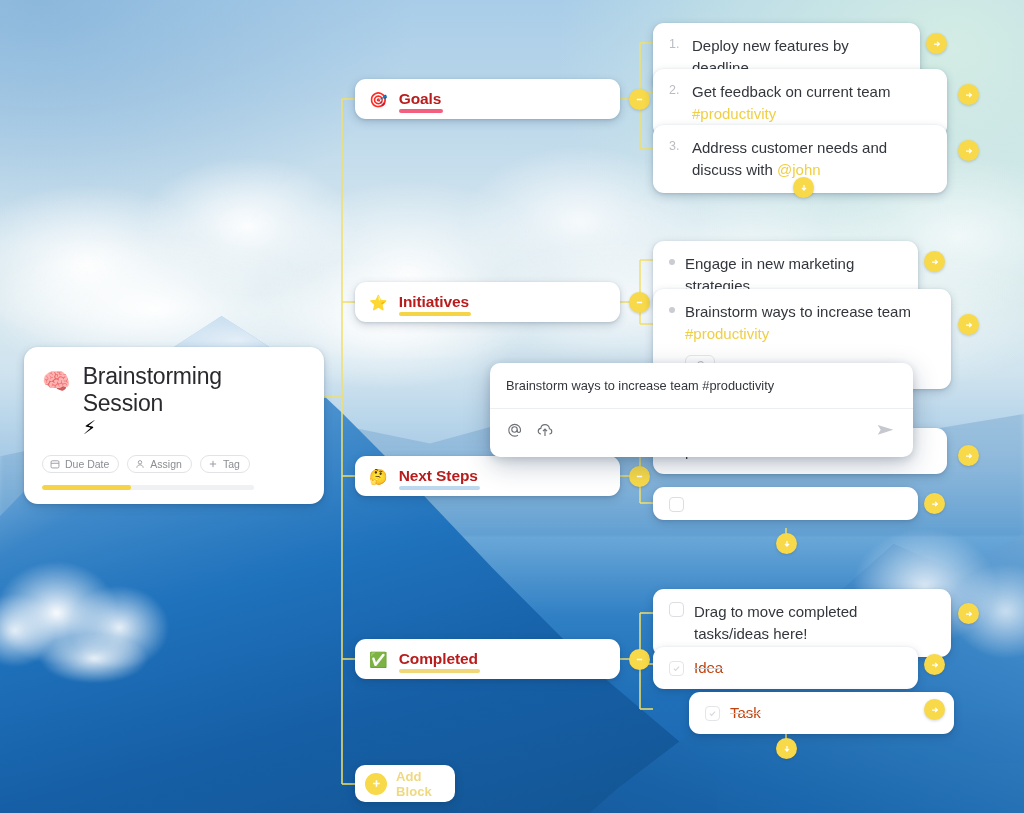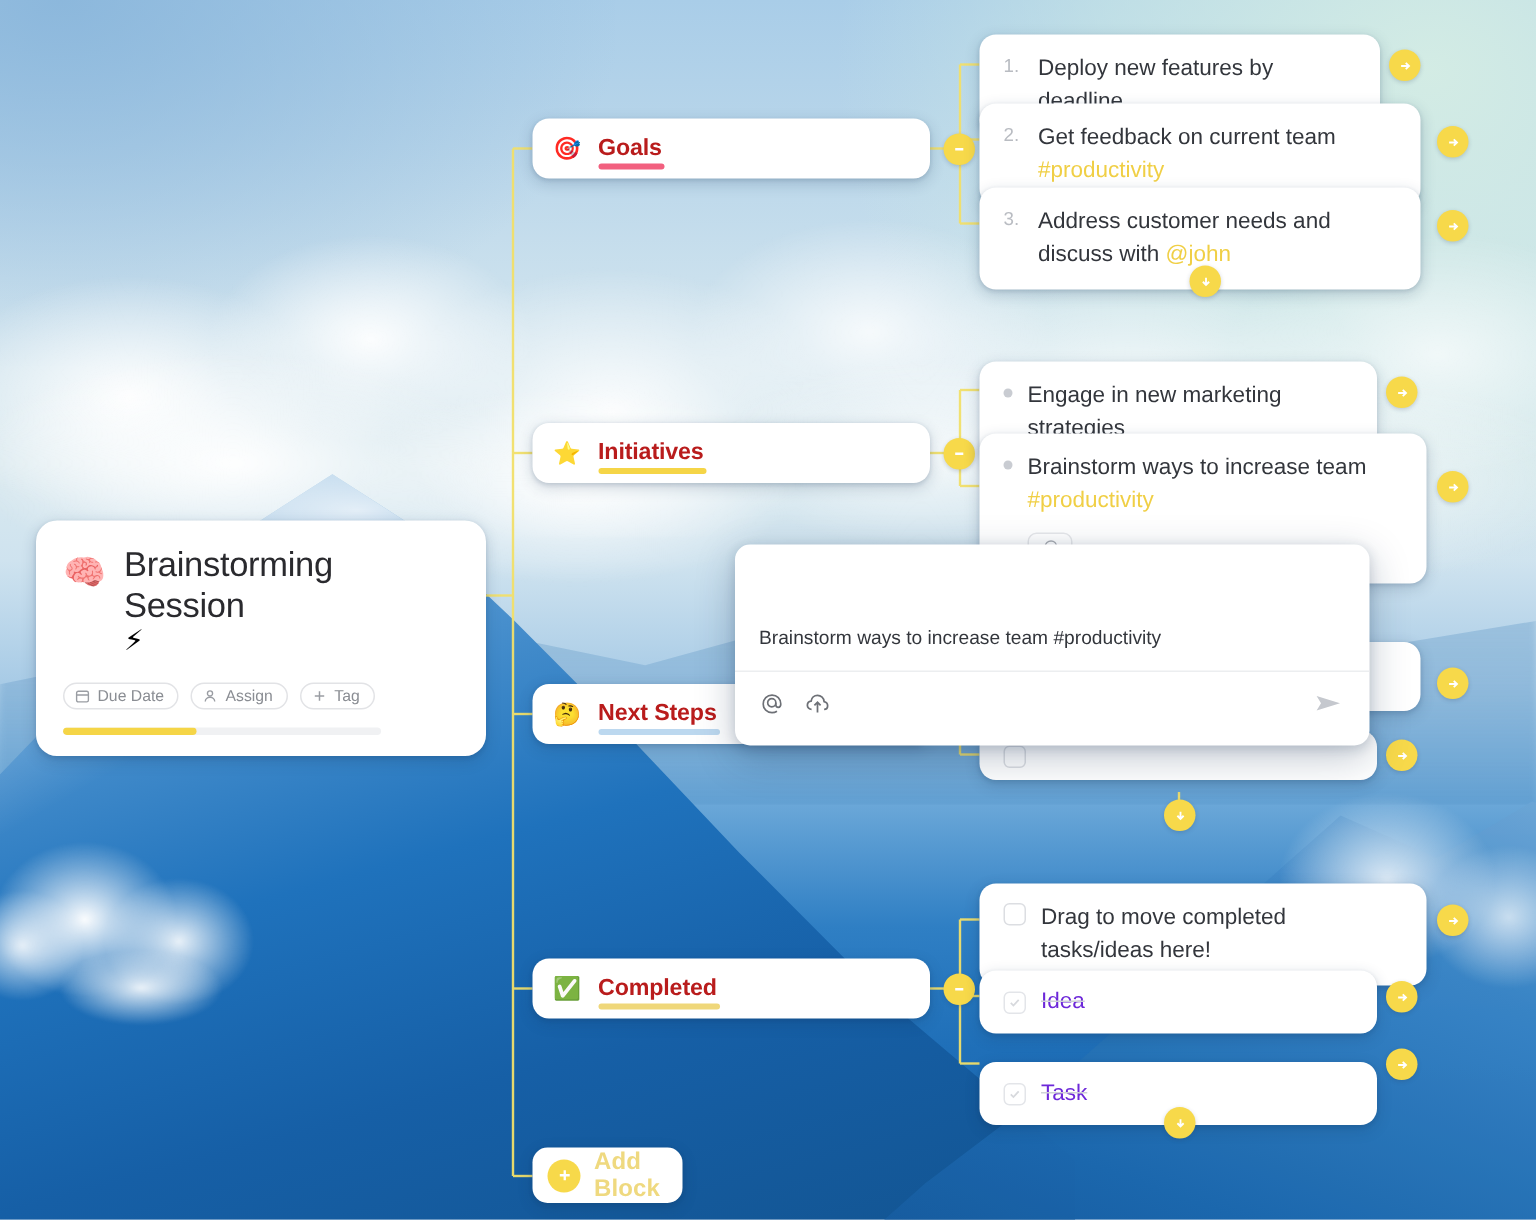--- a/index.html
+++ b/index.html
@@ -157,21 +157,21 @@
   }
   .leaf-text{font-size:15px;color:#33363c;line-height:1.45;}
   .tagword{color:#f0cf45;}
   .checkbox{
     width:15px;height:15px;border-radius:4px;border:1.6px solid #dcdee2;
     flex:none;margin-top:1px;box-sizing:border-box;background:#fff;
     display:flex;align-items:center;justify-content:center;
   }
   .checkbox.checked{border-color:#e3e5e9;}
   .checkbox.checked svg{stroke:#d7d9dd;}
-  .done{color:#6d28d9;text-decoration:line-through;text-decoration-color:#cfd2d7;}
+  .done{color:#c2410c;text-decoration:line-through;text-decoration-color:#cfd2d7;}
   .cmt-btn{
     margin-top:10px;width:28px;height:20px;border-radius:6px;border:1px solid #e6e7ea;
     display:flex;align-items:center;justify-content:center;background:#fff;
   }
 
   
   .ybtn{
     position:absolute;width:21px;height:21px;border-radius:50%;
     background:#f7d94a;display:flex;align-items:center;justify-content:center;
     box-shadow:0 1px 3px rgba(40,60,90,.22);
@@ -180,29 +180,29 @@
 
   
   #add-block{
     left:355px;top:765px;height:37px;width:100px;display:flex;align-items:center;
     padding:0 10px;border-radius:10px;gap:9px;
   }
   .addcircle{
     width:22px;height:22px;border-radius:50%;background:#f7d94a;
     display:flex;align-items:center;justify-content:center;flex:none;
   }
-  .addlabel{font-size:16px;color:#efd97f;font-weight:700;letter-spacing:.1px;}
+  .addlabel{font-size:13px;color:#efd97f;font-weight:700;letter-spacing:.1px;}
 
   
   #comment-popup{
     position:absolute;left:490px;top:363px;width:423px;background:#fff;border-radius:10px;
     box-shadow:0 8px 26px rgba(16,44,76,.26),0 2px 8px rgba(16,44,76,.16);
     overflow:hidden;z-index:40;
   }
-  .cp-head{padding:14px 16px 13px 16px;border-bottom:1px solid #eceef0;margin-top:39px;}
+  .cp-head{padding:14px 16px 13px 16px;border-bottom:1px solid #eceef0;}
   .cp-head-text{font-size:12.8px;color:#33363c;line-height:1.4;}
   .cp-body{padding:12px 16px 14px 16px;position:relative;}
   .cp-tools{display:flex;align-items:center;gap:13px;}
   .cp-send{position:absolute;right:16px;top:10px;}
   .cp-msg{font-size:12.4px;color:#33363c;margin-top:11px;line-height:1.4;}
 </style>
 </head>
 <body>
 
 <div id="bg">
@@ -444,21 +444,21 @@
 <div class="card leaf" style="left:653px;top:647px;width:265px;padding:10px 16px;">
   <div class="leaf-line" style="align-items:center;">
     <span class="checkbox checked">
       <svg width="9" height="9" viewBox="0 0 12 12" fill="none" stroke="#d7d9dd" stroke-width="1.6">
           <path d="M2.5 6.2l2.3 2.3 4.7-5"></path>
         </svg>
     </span>
     <span class="leaf-text done">Idea</span>
   </div>
 </div>
-<div class="card leaf" style="left:653px;top:692px;width:265px;padding:10px 16px;margin-top:16px;">
+<div class="card leaf" style="left:689px;top:692px;width:265px;padding:10px 16px;">
   <div class="leaf-line" style="align-items:center;">
     <span class="checkbox checked">
       <svg width="9" height="9" viewBox="0 0 12 12" fill="none" stroke="#d7d9dd" stroke-width="1.6">
           <path d="M2.5 6.2l2.3 2.3 4.7-5"></path>
         </svg>
     </span>
     <span class="leaf-text done">Task</span>
   </div>
 </div>
 <div class="ybtn" style="left:958px;top:603px;">

